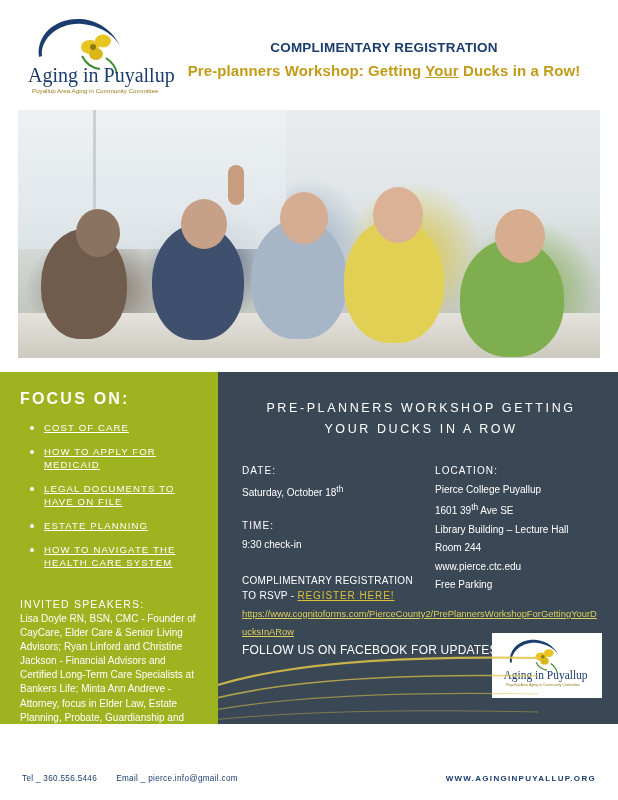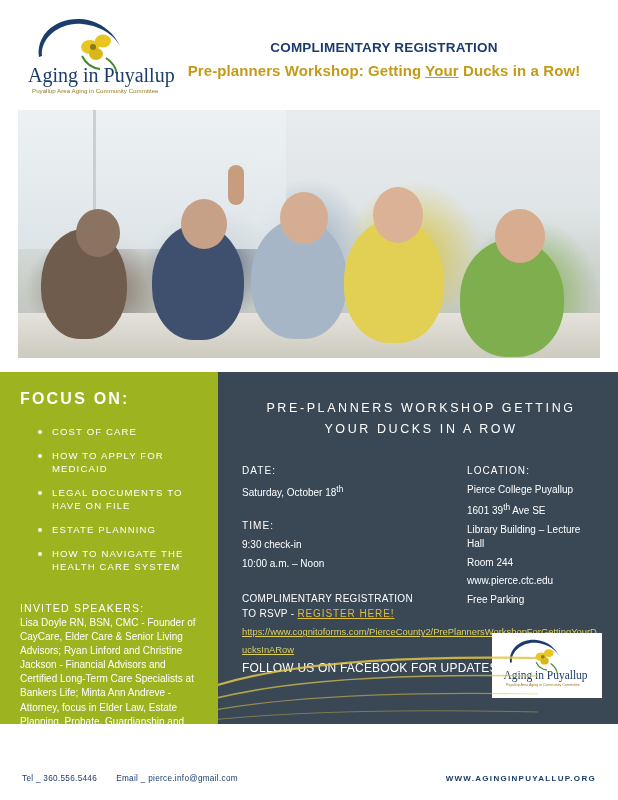--- a/index.html
+++ b/index.html
@@ -98,21 +98,21 @@
     position: relative;
     overflow: hidden;
   }
   .focus-head {
     font-size: 16px;
     font-weight: bold;
     letter-spacing: 2.2px;
     margin-bottom: 14px;
     color: #ffffff;
   }
-  .focus-list { list-style:none; margin:18px; padding:0; }
+  .focus-list { list-style:none; margin:10px; padding:0;text-decoration:underline; }
   .focus-list li {
     position: relative;
     padding-left: 14px;
     margin-bottom: 11px;
     font-size: 9.6px;
     letter-spacing: 1.1px;
     line-height: 1.35;
   }
   .focus-list li:before {
     content:"";
@@ -140,21 +140,21 @@
     overflow: hidden;
   }
   .rp-title {
     text-align: center;
     font-size: 12.5px;
     letter-spacing: 2.6px;
     line-height: 1.7;
     font-weight: normal;
     margin: 4px 10px 24px 10px;
   }
-  .cols { display:flex;gap:32px; }
+  .cols { display:flex; }
   .col-l { width: 185px; }
   .col-r { flex:1; padding-left: 8px; }
   .lbl {
     font-size: 10px;
     letter-spacing: 1.1px;
     margin-bottom: 7px;
   }
   .val {
     font-size: 10px;
     margin-bottom: 4px;
@@ -268,21 +268,20 @@
       <div>YOUR DUCKS IN A ROW</div>
     </div>
 
     <div class="cols">
       <div class="col-l">
         <div class="lbl">DATE:</div>
         <div class="val"><span>Saturday, October 18</span><sup>th</sup></div>
         <div class="gap"></div>
         <div class="lbl">TIME:</div>
         <div class="val">9:30 check-in</div>
-        <div class="val">10:00 a.m. – Noon</div>
         <div class="gap"></div>
         <div class="reg-line">COMPLIMENTARY REGISTRATION</div>
         <div class="reg-line"><span>TO RSVP -  </span><a class="reg-link" href="#">REGISTER HERE!</a></div>
       </div>
 
       <div class="col-r">
         <div class="lbl">LOCATION:</div>
         <div class="val">Pierce College Puyallup</div>
         <div class="val">1601 39<sup>th</sup> Ave SE</div>
         <div class="val">Library Building – Lecture Hall</div>

